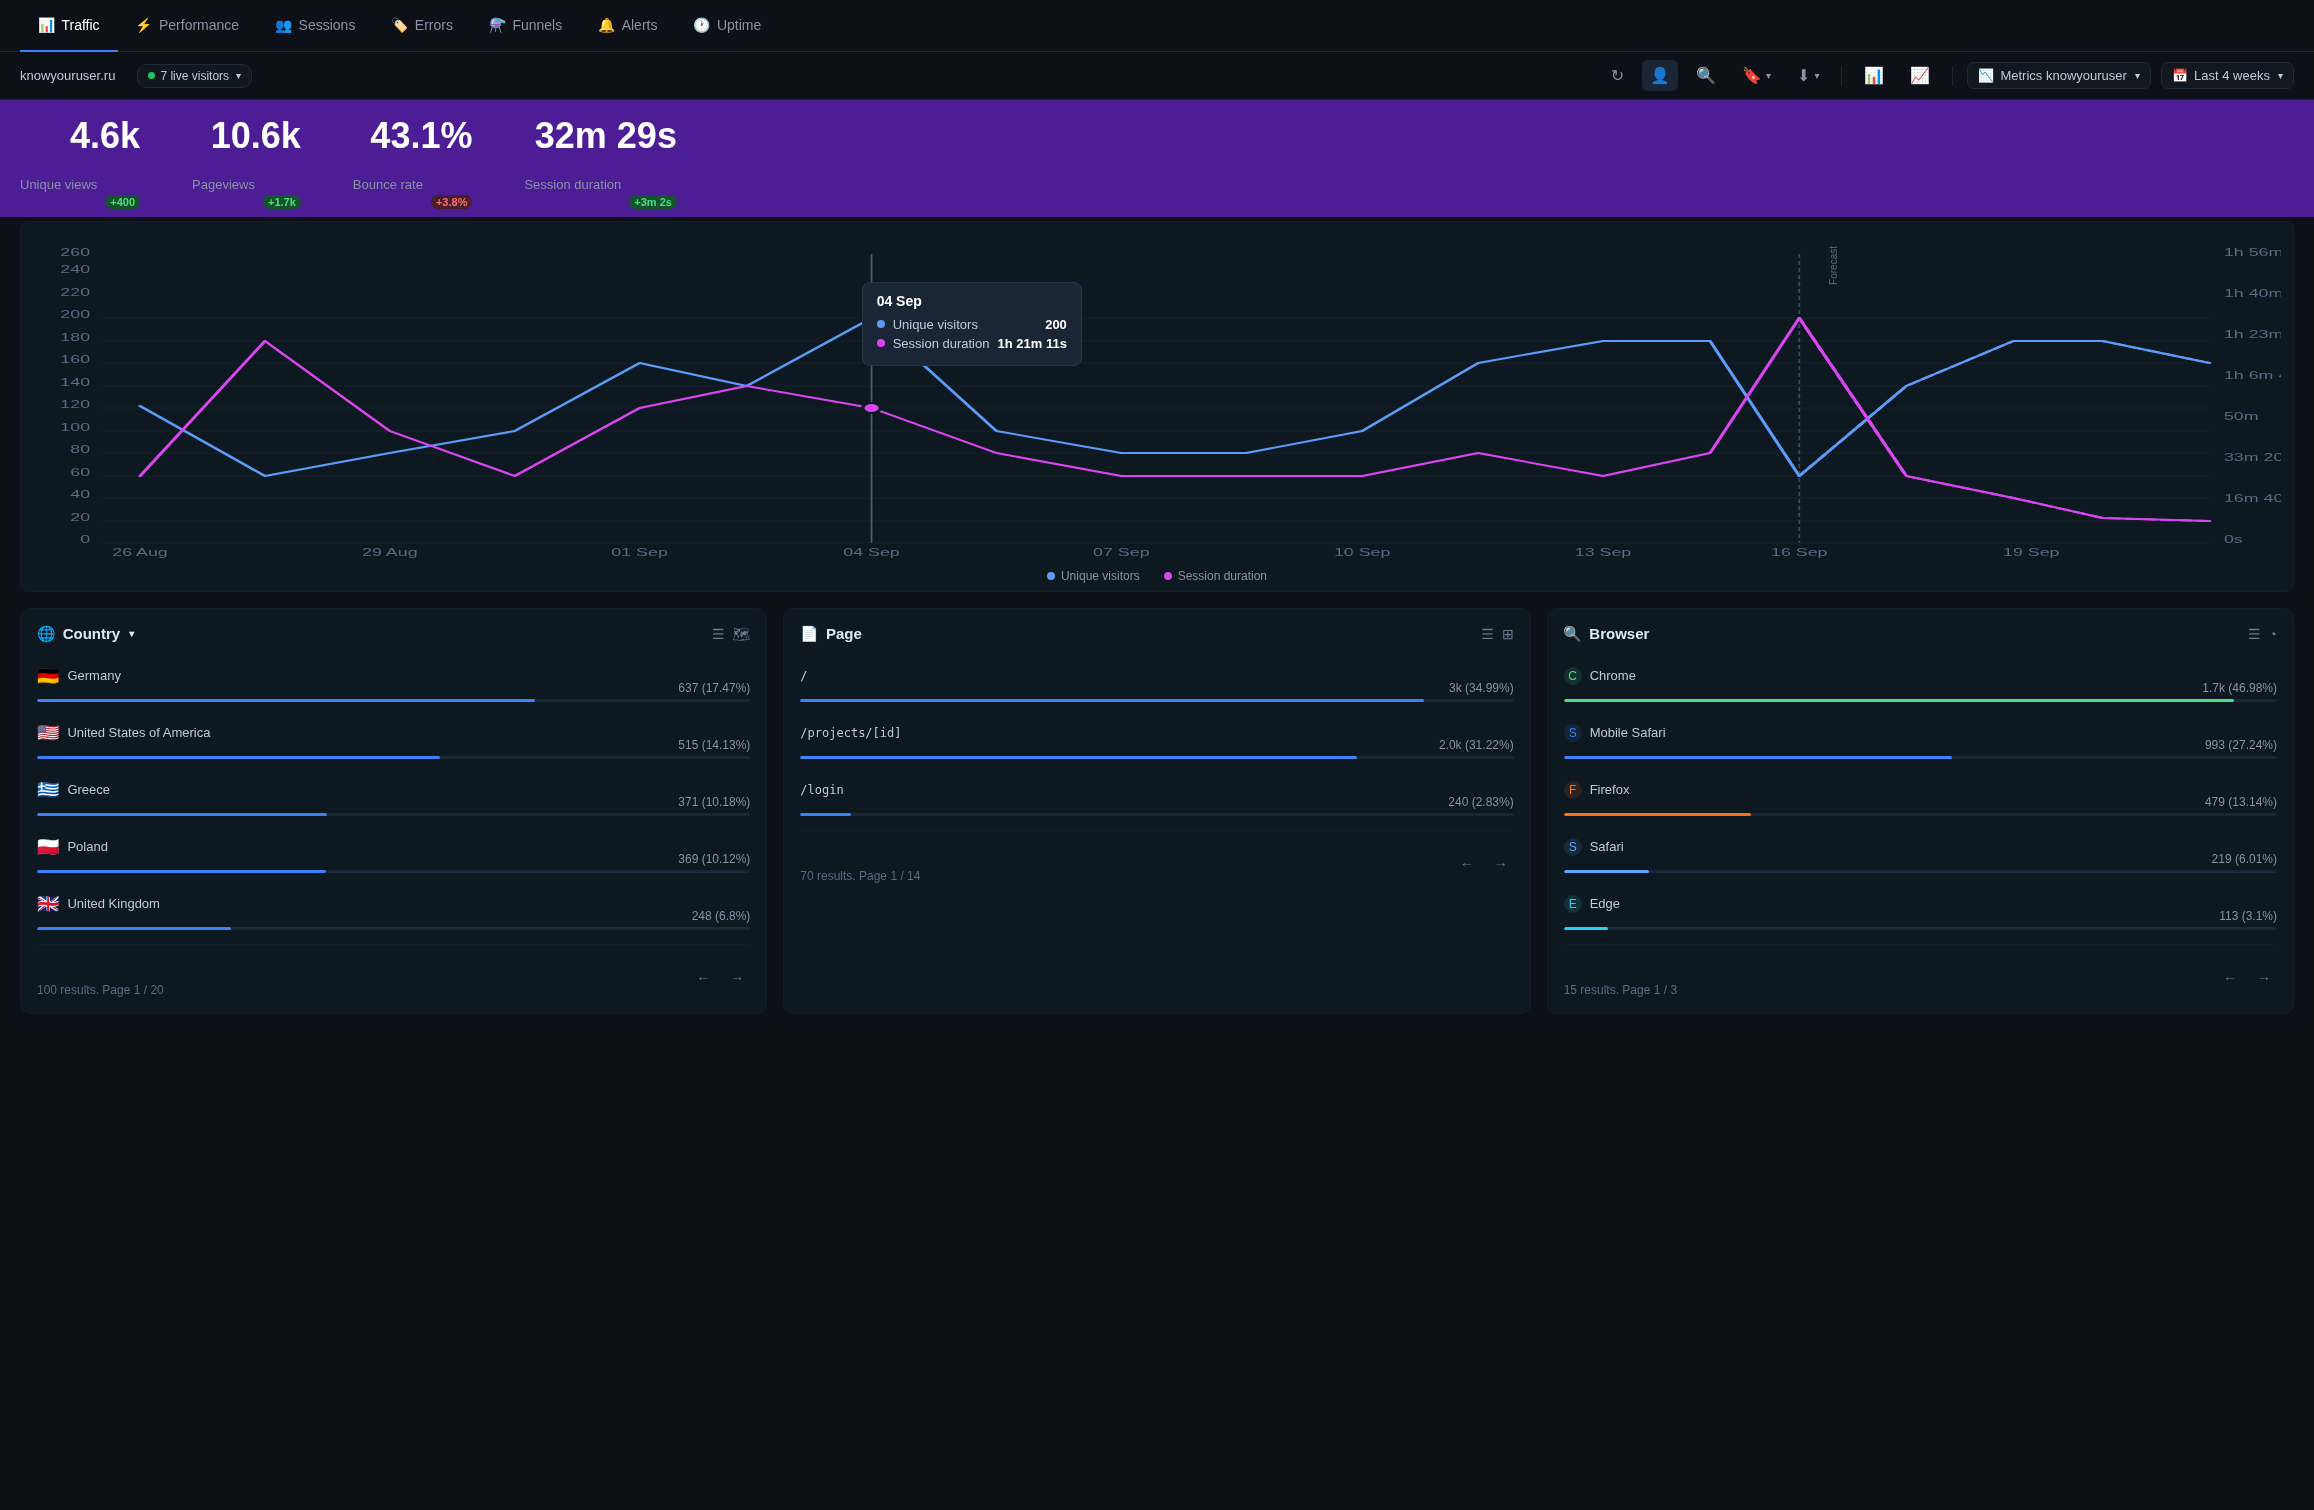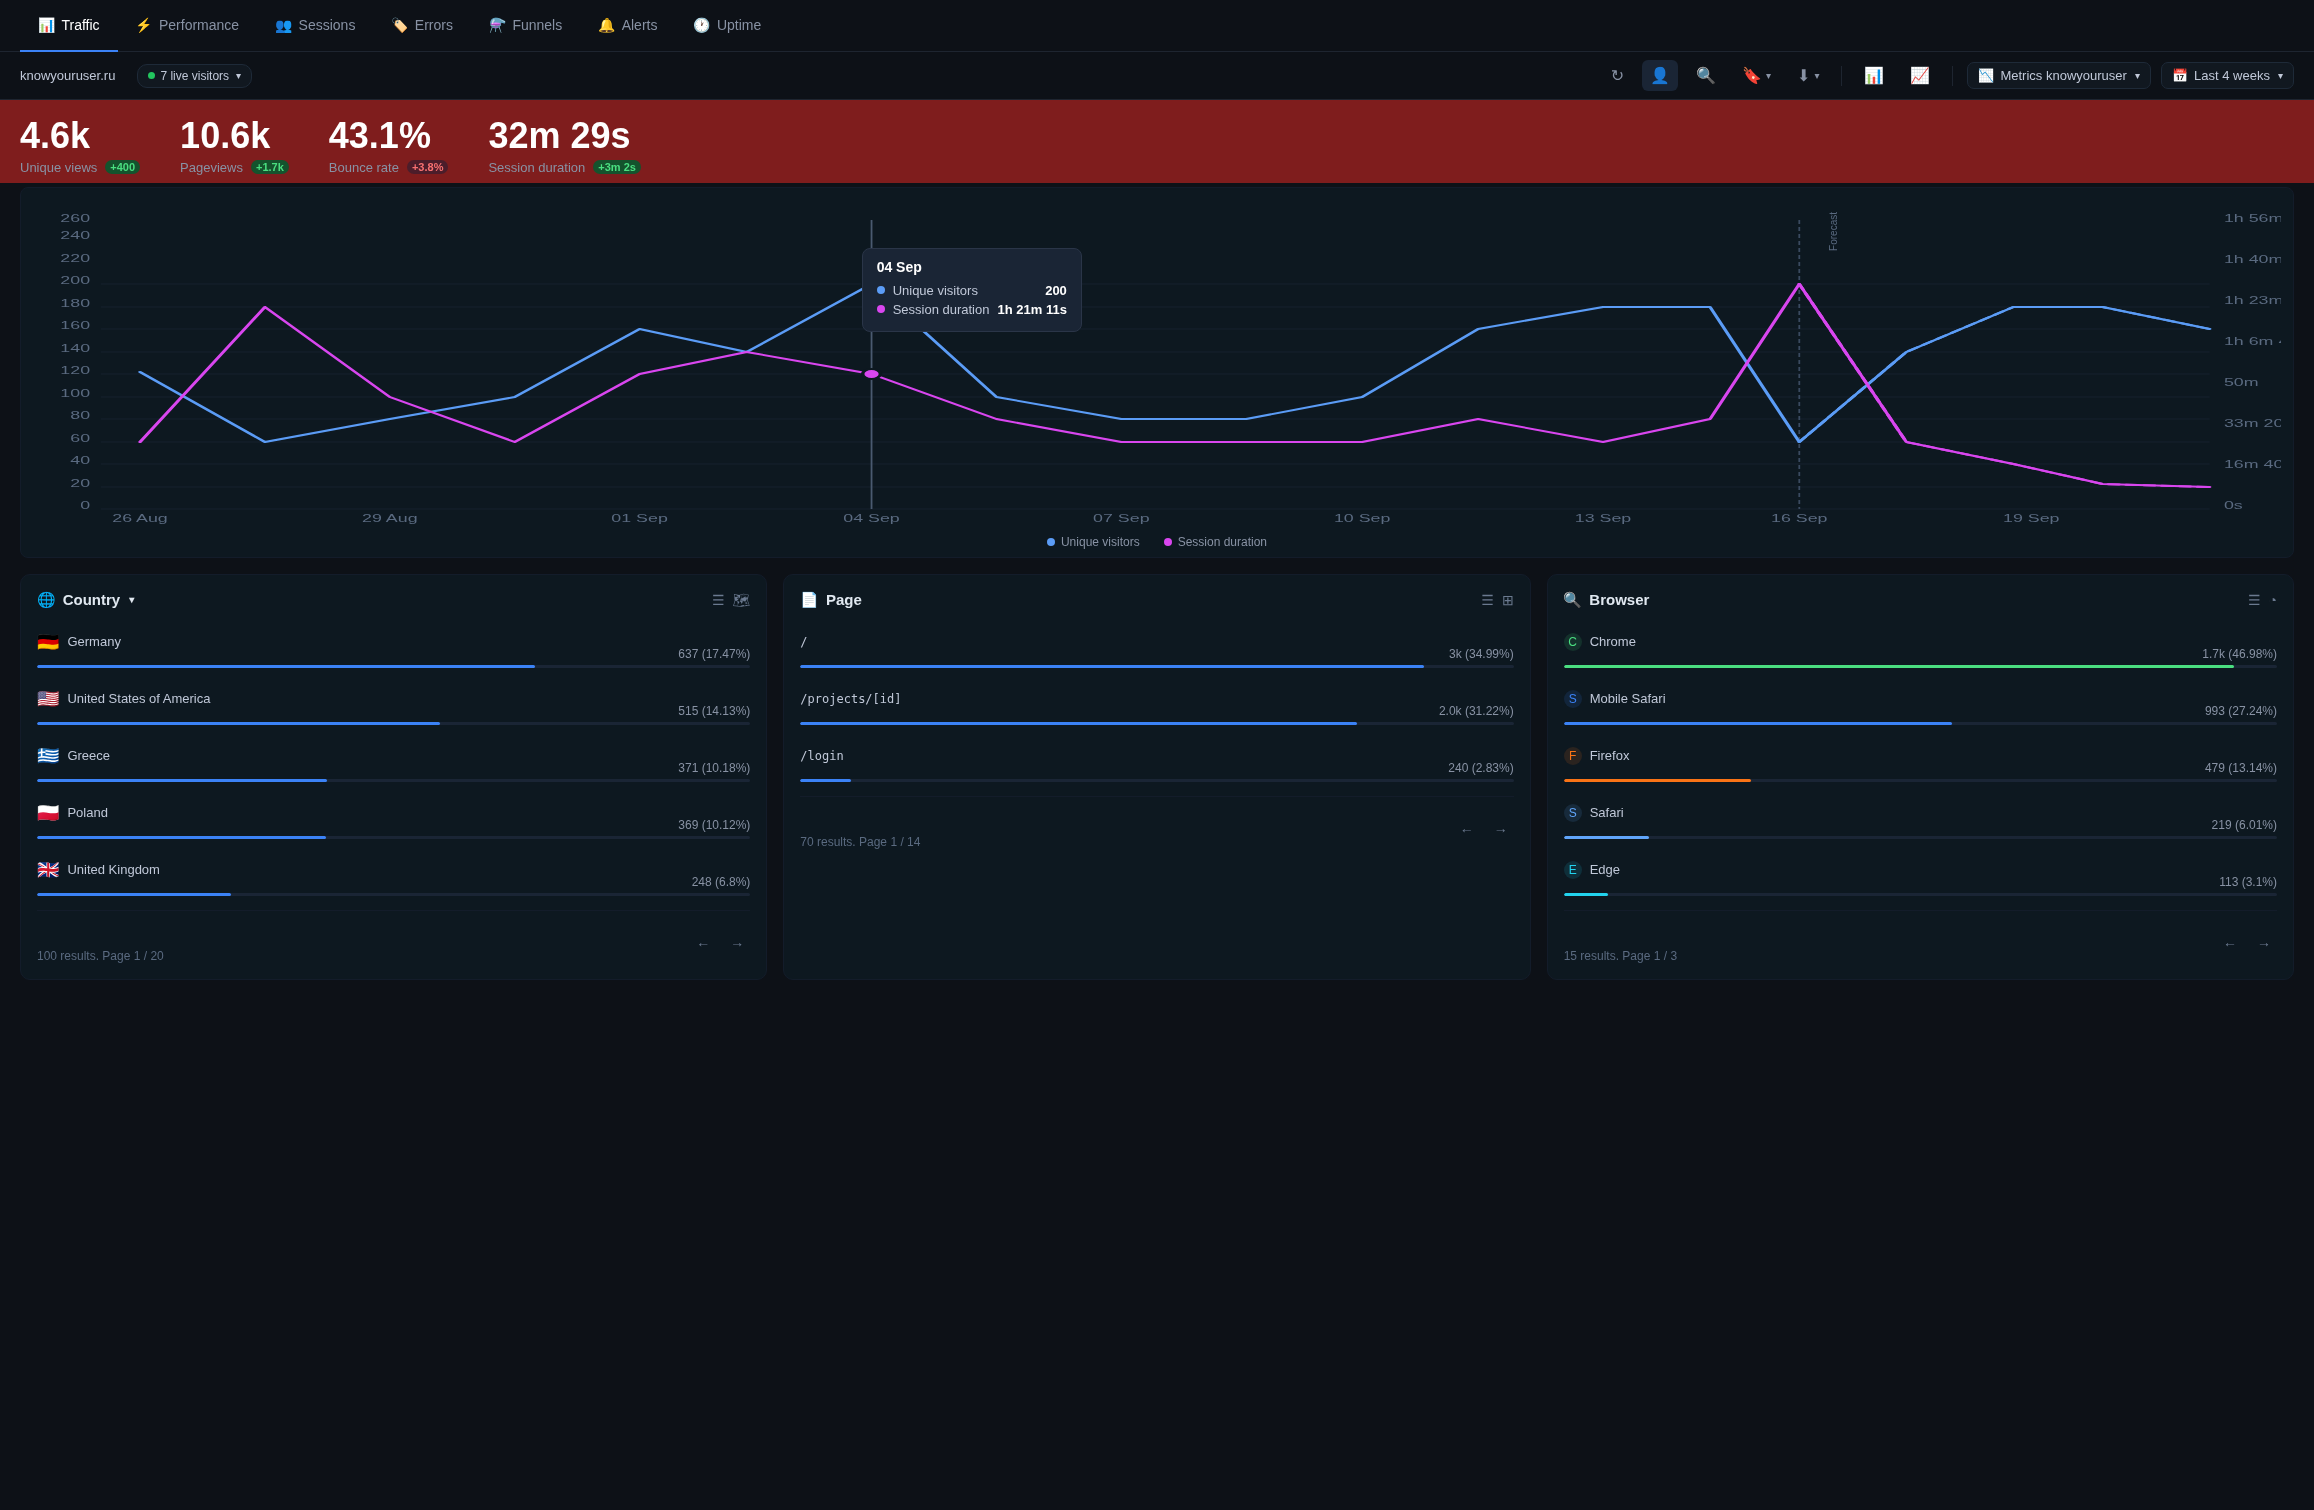--- a/index.html
+++ b/index.html
@@ -92,23 +92,24 @@
       border-radius: 7px;
       padding: 5px 10px;
       cursor: pointer;
       font-size: 13px;
       color: #c0c8d8;
     }
 
     
     .metrics-row {
       display: flex;
-      gap: 0;
+      gap: 12px;
       padding: 16px 20px 8px;
-      background: #7f1d1d;
+      background: #4c1d95;
+      text-align: right;
     }
     .metric-item {
       display: flex;
       flex-direction: column;
       gap: 4px;
       margin-right: 40px;
     }
     .metric-value {
       font-size: 36px;
       font-weight: 700;
@@ -119,20 +120,21 @@
       display: flex;
       align-items: center;
       gap: 8px;
     }
     .metric-label { font-size: 13px; color: #8892a4; font-weight: 400; }
     .metric-badge {
       font-size: 11px;
       font-weight: 600;
       border-radius: 7px;
       padding: 1px 5px;
+      margin-top: 35px;
     }
     .badge-green { background: #14532d; color: #4ade80; }
     .badge-red { background: #4c1d2a; color: #f87171; }
 
     
     .chart-container {
       margin: 4px 20px 16px;
       background: #0d1820;
       border-radius: 8px;
       padding: 16px 12px 8px;

